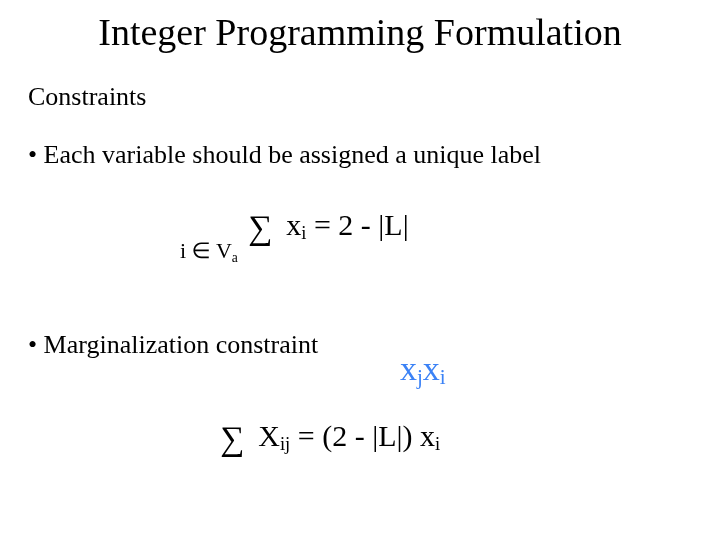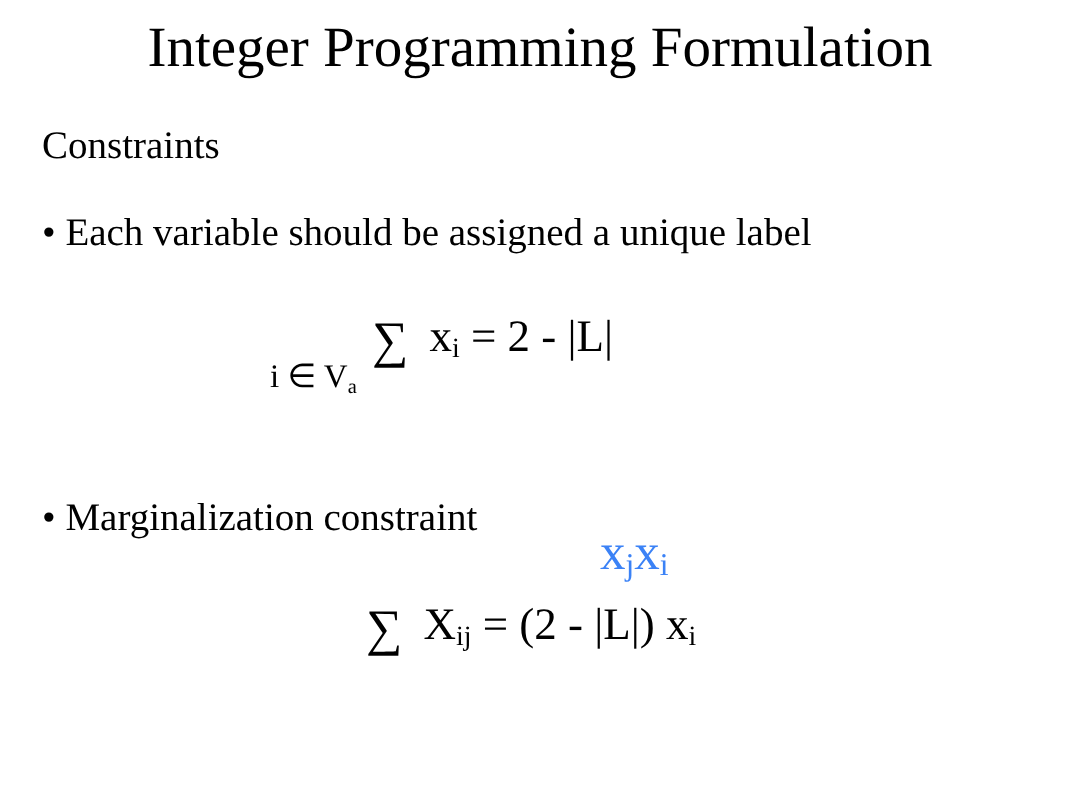--- a/index.html
+++ b/index.html
@@ -66,25 +66,24 @@
     position: absolute;
     top: 350px;
     left: 400px;
     font-family: "Comic Sans MS", "Segoe Script", cursive;
     font-size: 34px;
     color: #3b82f6;
     white-space: nowrap;
   }
   .eq2 {
     position: absolute;
-    top: 400px;
+    top: 419px;
     left: 220px;
     font-size: 30px;
     white-space: nowrap;
-    margin-left: 24px;
   }
   .eq2-under {
     position: absolute;
     top: 440px;
     left: 180px;
     font-size: 22px;
     white-space: nowrap;
   }
   .sigma {
     font-size: 34px;

